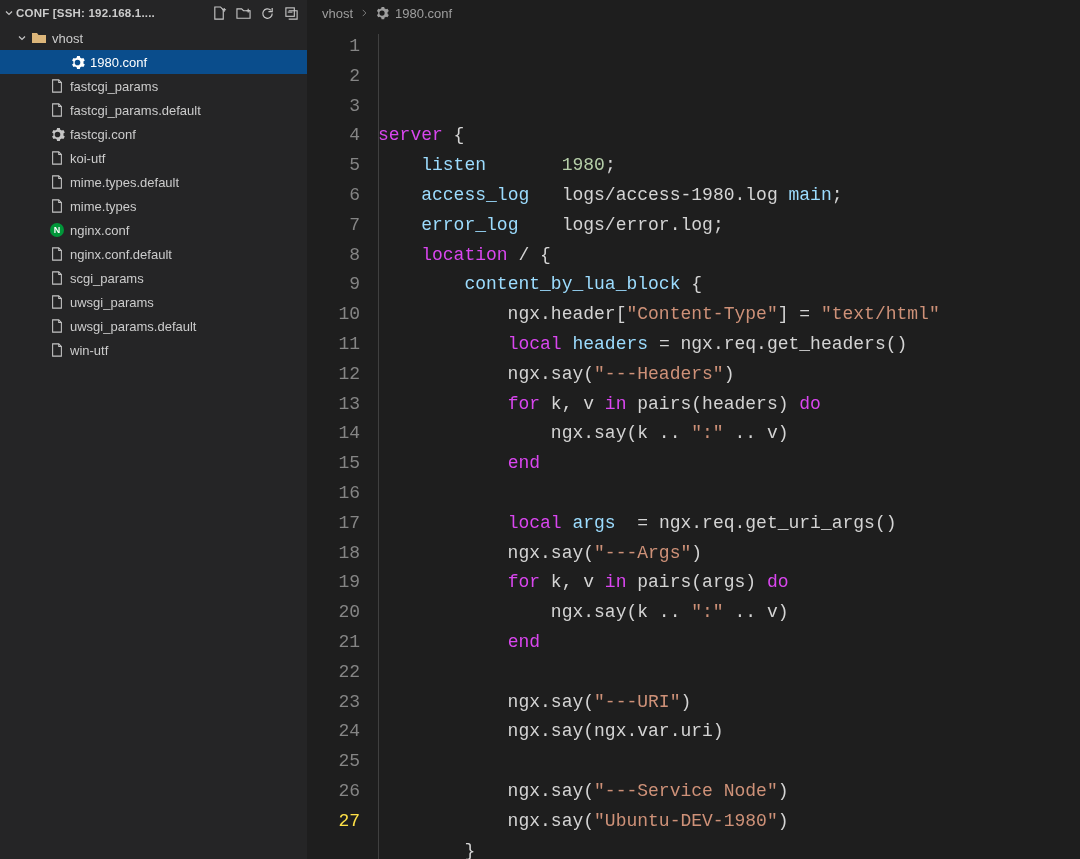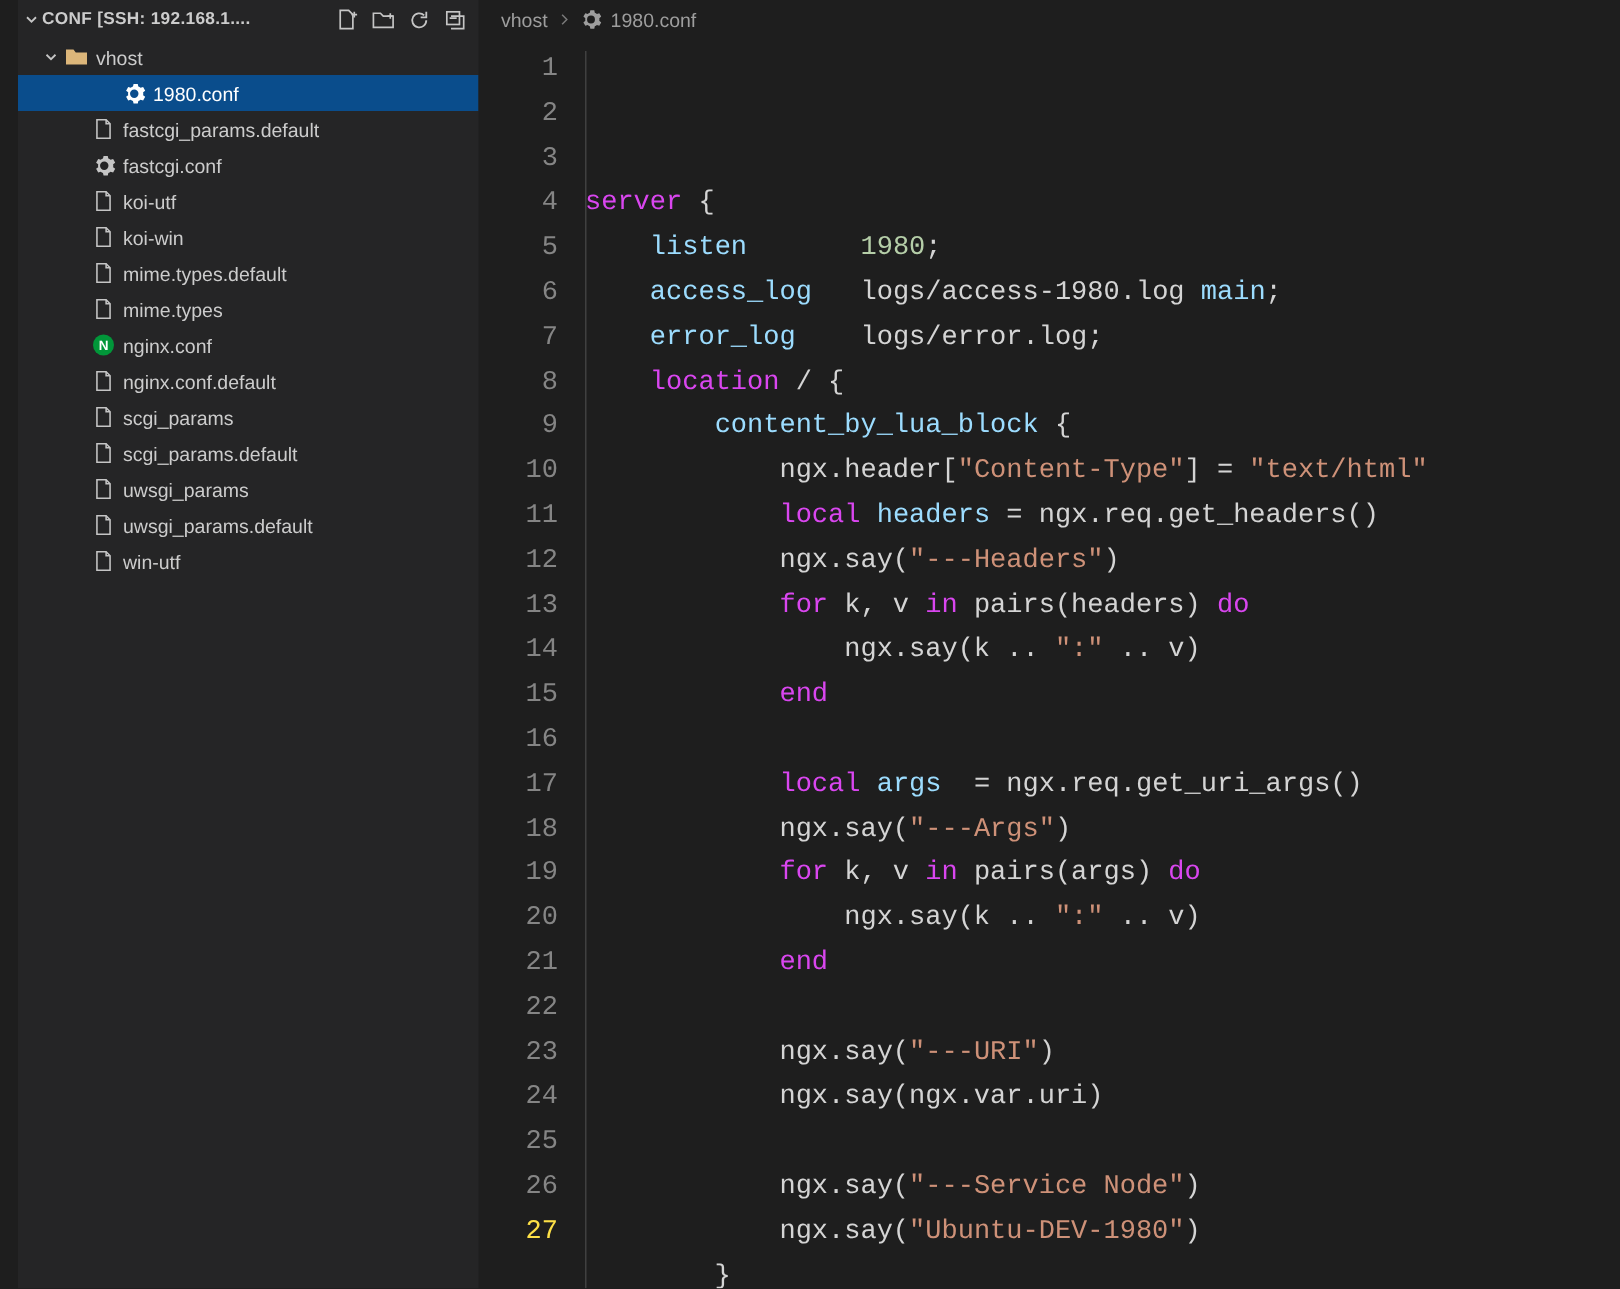--- a/index.html
+++ b/index.html
@@ -4,21 +4,21 @@
 <style>
   * { box-sizing: border-box; margin: 0; padding: 0; }
   html, body {
     width: 1080px; height: 859px;
     background: #1e1e1e;
     font-family: "Segoe UI", "Helvetica Neue", sans-serif;
     color: #cccccc;
     overflow: hidden;
     font-size: 13px;
   }
-  .root { display: flex; width: 100%; height: 100%; padding-left: 12px; }
+  .root { display: flex; width: 100%; height: 100%; }
 
   
   .sidebar {
     width: 308px;
     background: #252526;
     display: flex; flex-direction: column;
     border-right: 1px solid #1e1e1e;
     user-select: none;
   }
   .explorer-header {
@@ -169,20 +169,30 @@
           <span class="label">1980.conf</span>
         </div>
         <div class="tree-row depth2 file ">
           <span class="twisty"></span>
           <span class="ficon">
             <svg width="14" height="14" viewBox="0 0 16 16">
               <path class="file-glyph" d="M3 1h7l3 3v11H3z"></path>
               <path class="file-glyph" d="M10 1v3h3"></path>
             </svg>
           </span>
+          <span class="label">fastcgi_params</span>
+        </div>
+        <div class="tree-row depth2 file ">
+          <span class="twisty"></span>
+          <span class="ficon">
+            <svg width="14" height="14" viewBox="0 0 16 16">
+              <path class="file-glyph" d="M3 1h7l3 3v11H3z"></path>
+              <path class="file-glyph" d="M10 1v3h3"></path>
+            </svg>
+          </span>
           <span class="label">fastcgi_params.default</span>
         </div>
         <div class="tree-row depth2 file ">
           <span class="twisty"></span>
           <span class="ficon">
             <svg width="15" height="15" viewBox="0 0 16 16">
               <path fill="#c5c5c5" d="M8 5a3 3 0 1 0 .001 6A3 3 0 0 0 8 5zm6.4 3c0 .4 0 .7-.1 1l1.5 1.2-1.5 2.6-1.8-.6c-.5.4-1 .7-1.6.9L10.5 15h-3l-.4-1.9c-.6-.2-1.1-.5-1.6-.9l-1.8.6-1.5-2.6L3.7 9c-.1-.3-.1-.6-.1-1s0-.7.1-1L2.2 5.8l1.5-2.6 1.8.6c.5-.4 1-.7 1.6-.9L7.5 1h3l.4 1.9c.6.2 1.1.5 1.6.9l1.8-.6 1.5 2.6L14.3 7c.1.3.1.6.1 1z"></path>
             </svg>
           </span>
           <span class="label">fastcgi.conf</span>
@@ -198,30 +208,20 @@
           <span class="label">koi-utf</span>
         </div>
         <div class="tree-row depth2 file ">
           <span class="twisty"></span>
           <span class="ficon">
             <svg width="14" height="14" viewBox="0 0 16 16">
               <path class="file-glyph" d="M3 1h7l3 3v11H3z"></path>
               <path class="file-glyph" d="M10 1v3h3"></path>
             </svg>
           </span>
-          <span class="label">koi-win</span>
-        </div>
-        <div class="tree-row depth2 file ">
-          <span class="twisty"></span>
-          <span class="ficon">
-            <svg width="14" height="14" viewBox="0 0 16 16">
-              <path class="file-glyph" d="M3 1h7l3 3v11H3z"></path>
-              <path class="file-glyph" d="M10 1v3h3"></path>
-            </svg>
-          </span>
           <span class="label">mime.types.default</span>
         </div>
         <div class="tree-row depth2 file ">
           <span class="twisty"></span>
           <span class="ficon">
             <svg width="14" height="14" viewBox="0 0 16 16">
               <path class="file-glyph" d="M3 1h7l3 3v11H3z"></path>
               <path class="file-glyph" d="M10 1v3h3"></path>
             </svg>
           </span>
@@ -246,30 +246,20 @@
         </div>
         <div class="tree-row depth2 file ">
           <span class="twisty"></span>
           <span class="ficon">
             <svg width="14" height="14" viewBox="0 0 16 16">
               <path class="file-glyph" d="M3 1h7l3 3v11H3z"></path>
               <path class="file-glyph" d="M10 1v3h3"></path>
             </svg>
           </span>
           <span class="label">scgi_params</span>
-        </div>
-        <div class="tree-row depth2 file ">
-          <span class="twisty"></span>
-          <span class="ficon">
-            <svg width="14" height="14" viewBox="0 0 16 16">
-              <path class="file-glyph" d="M3 1h7l3 3v11H3z"></path>
-              <path class="file-glyph" d="M10 1v3h3"></path>
-            </svg>
-          </span>
-          <span class="label">scgi_params.default</span>
         </div>
         <div class="tree-row depth2 file ">
           <span class="twisty"></span>
           <span class="ficon">
             <svg width="14" height="14" viewBox="0 0 16 16">
               <path class="file-glyph" d="M3 1h7l3 3v11H3z"></path>
               <path class="file-glyph" d="M10 1v3h3"></path>
             </svg>
           </span>
           <span class="label">uwsgi_params</span>

